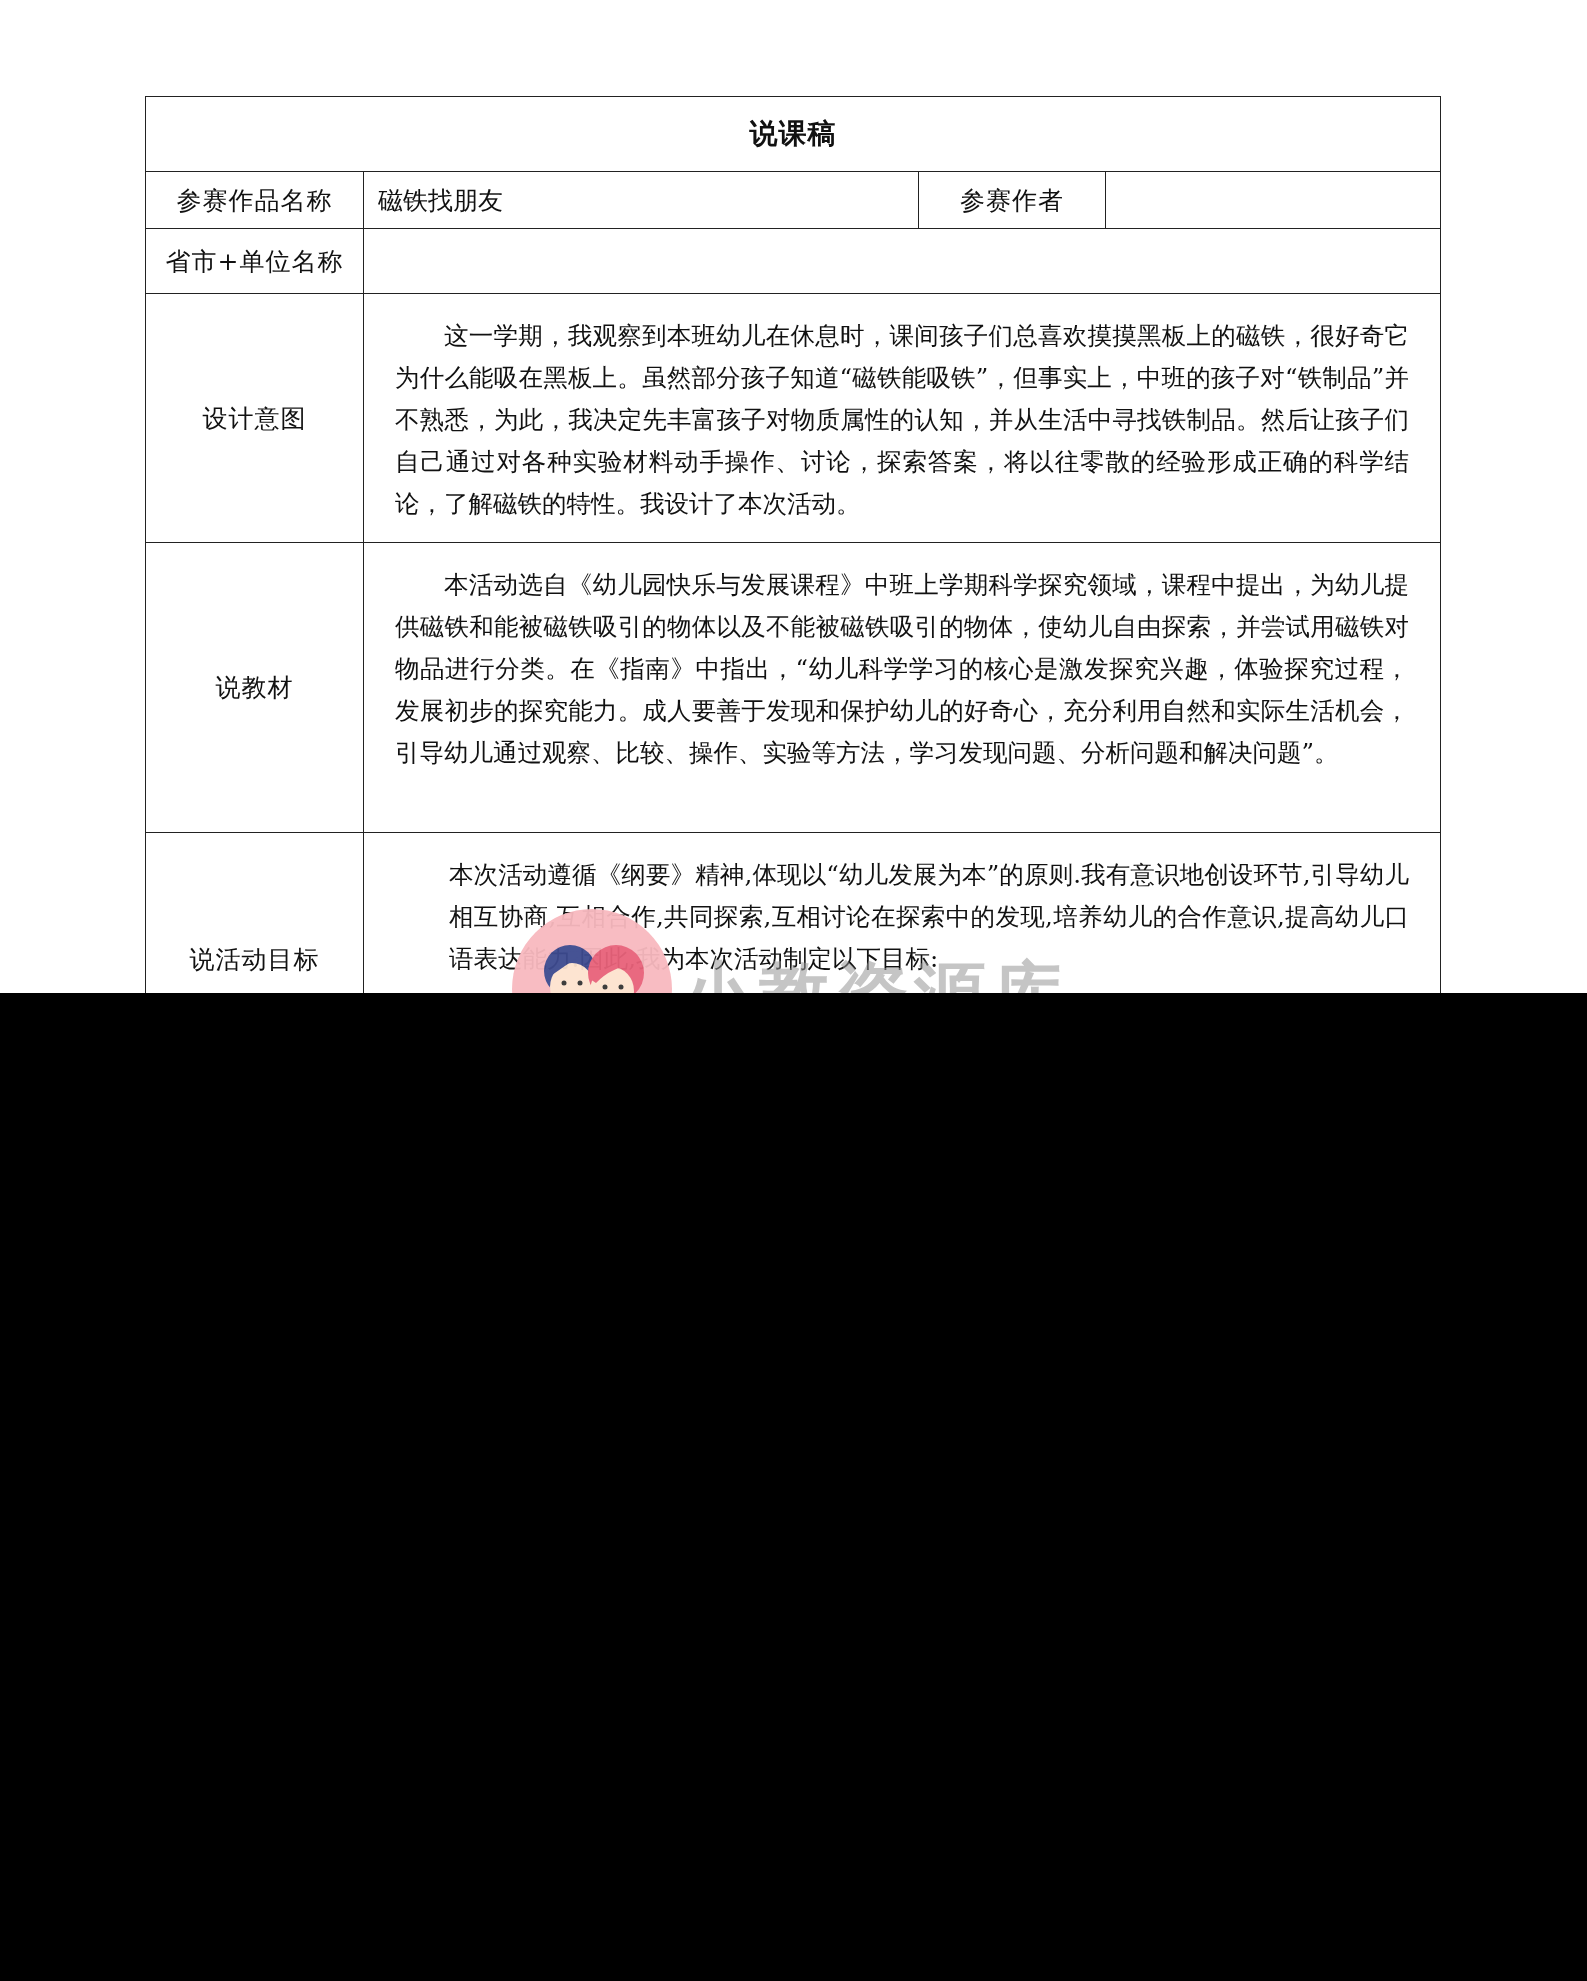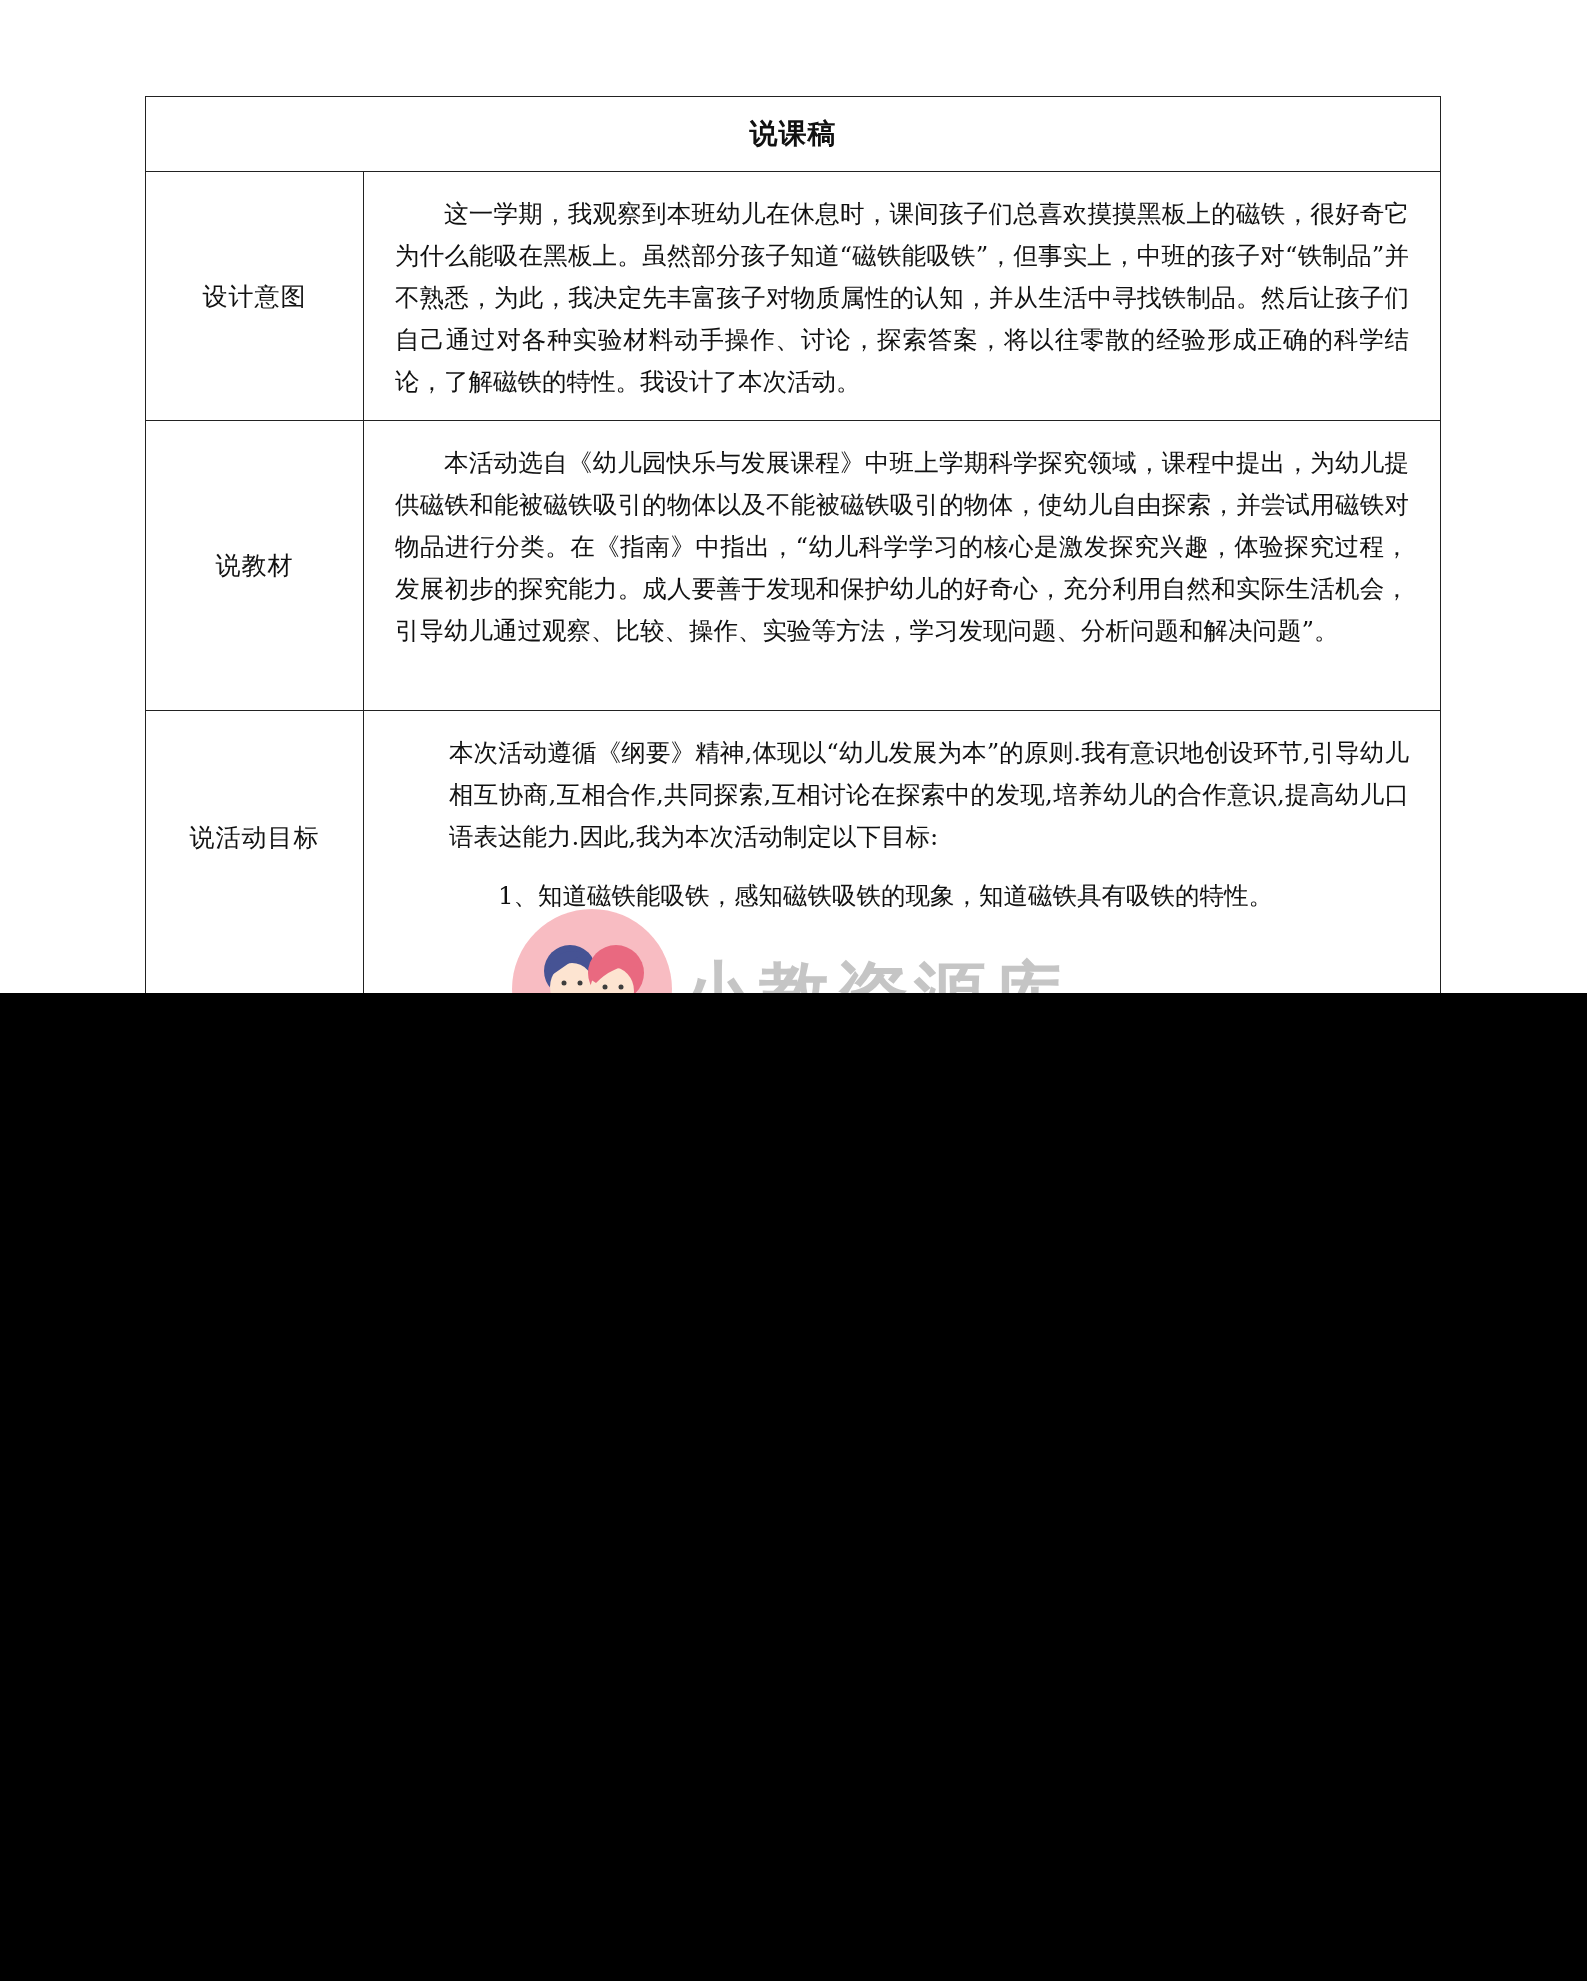--- a/index.html
+++ b/index.html
@@ -46,20 +46,30 @@
     <colgroup>
       <col style="width:218px">
       <col style="width:555px">
       <col style="width:187px">
       <col style="width:335px">
     </colgroup>
     <tbody>
         <tr>
       <td colspan="4" class="title-cell">说课稿</td>
     </tr>
+    <tr class="row-h2">
+      <td class="label-cell">参赛作品名称</td>
+      <td class="value-cell">磁铁找朋友</td>
+      <td class="label-cell">参赛作者</td>
+      <td class="value-cell"></td>
+    </tr>
+    <tr class="row-h3">
+      <td class="label-cell">省市+单位名称</td>
+      <td colspan="3" class="value-cell"></td>
+    </tr>
     <tr class="row-h4">
       <td class="label-cell">设计意图</td>
       <td colspan="3" class="para-cell">
         <p>这一学期，我观察到本班幼儿在休息时，课间孩子们总喜欢摸摸黑板上的磁铁，很好奇它为什么能吸在黑板上。虽然部分孩子知道“磁铁能吸铁”，但事实上，中班的孩子对“铁制品”并不熟悉，为此，我决定先丰富孩子对物质属性的认知，并从生活中寻找铁制品。然后让孩子们自己通过对各种实验材料动手操作、讨论，探索答案，将以往零散的经验形成正确的科学结论，了解磁铁的特性。我设计了本次活动。</p>
       </td>
     </tr>
     <tr class="row-h5">
       <td class="label-cell">说教材</td>
       <td colspan="3" class="para-cell">
         <p>本活动选自《幼儿园快乐与发展课程》中班上学期科学探究领域，课程中提出，为幼儿提供磁铁和能被磁铁吸引的物体以及不能被磁铁吸引的物体，使幼儿自由探索，并尝试用磁铁对物品进行分类。在《指南》中指出，“幼儿科学学习的核心是激发探究兴趣，体验探究过程，发展初步的探究能力。成人要善于发现和保护幼儿的好奇心，充分利用自然和实际生活机会，引导幼儿通过观察、比较、操作、实验等方法，学习发现问题、分析问题和解决问题”。</p>

